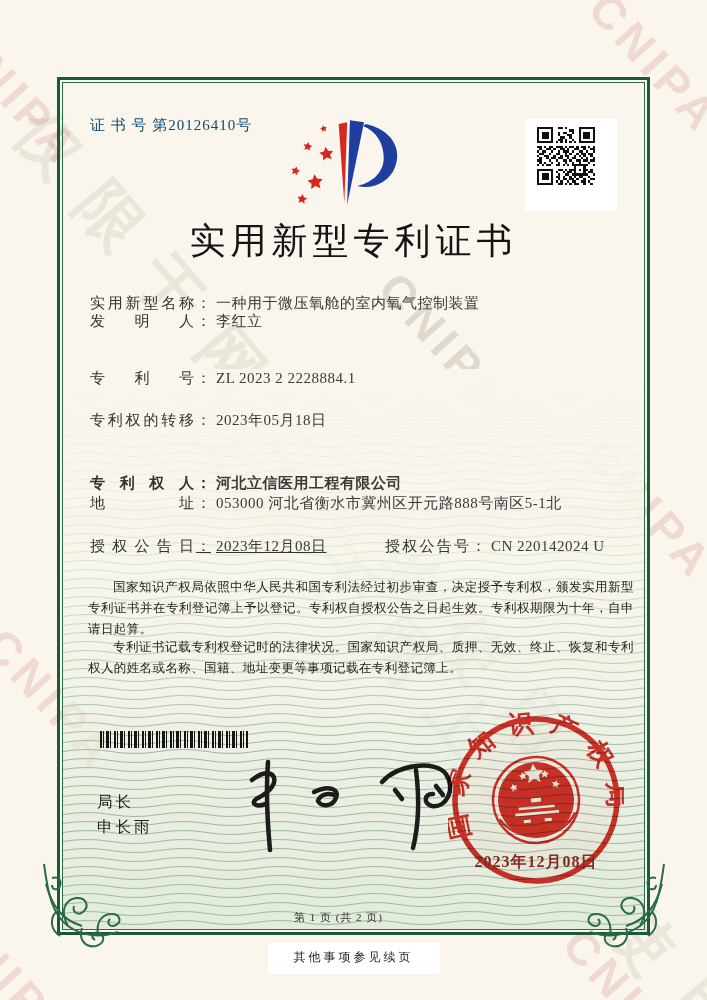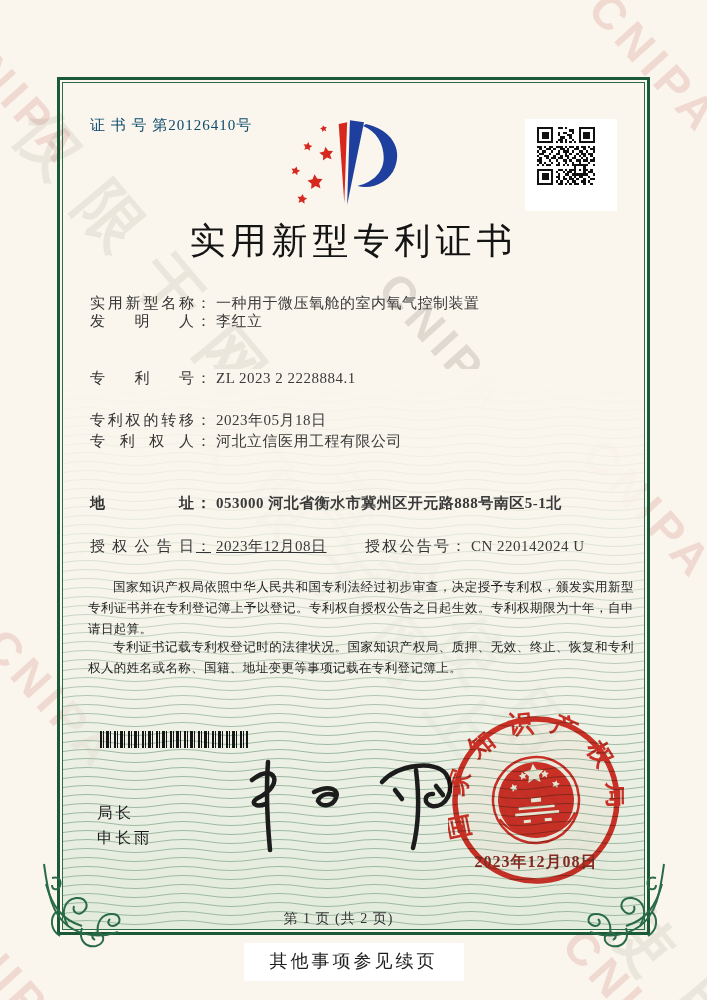--- a/index.html
+++ b/index.html
@@ -20,29 +20,29 @@
   .guilloche{position:absolute;left:3px;right:3px;bottom:3px;height:560px;overflow:hidden;}
   .guillo-fade{position:absolute;inset:0;background:linear-gradient(to bottom,#faf6ed 0%,rgba(250,246,237,0.78) 28%,rgba(250,246,237,0) 68%);}
   
   .cert-no{left:90px;top:116px;font-size:15px;letter-spacing:1px;color:#0c4a6e;z-index:3;}
   .title{left:57px;top:217px;width:593px;text-align:center;font-size:36px;font-weight:normal;letter-spacing:5px;color:#141414;z-index:3;}
   .row{position:absolute;left:90px;font-size:15px;color:#333;white-space:nowrap;z-index:3;}
   .row .lbl{display:inline-block;width:104px;text-align:justify;text-align-last:justify;}
   .row .colon{margin:0 5px 0 2px;}
   .row .val{color:#3a3a3a;letter-spacing:0.5px;}
   .grant2{position:absolute;left:275px;top:0;}
-  .grant2 .lbl{width:84px;}
+  .grant2 .lbl{width:84px;margin-left:20px;}
   .para{position:absolute;left:88px;width:546px;font-size:12.5px;line-height:21px;text-align:justify;text-indent:2em;color:#1f1f1f;letter-spacing:0.4px;z-index:3;}
   .barcode{position:absolute;left:100px;top:731px;width:148px;height:17px;z-index:3;
     background:repeating-linear-gradient(90deg,#151515 0 2px,transparent 2px 3px,#151515 3px 4px,transparent 4px 6px,#151515 6px 9px,transparent 9px 10px,#151515 10px 11px,transparent 11px 14px);}
-  .officer{position:absolute;left:97px;font-family:"Liberation Sans","DejaVu Sans",sans-serif;font-size:15.5px;letter-spacing:3px;color:#1a1a1a;z-index:4;margin-top:11px;}
+  .officer{position:absolute;left:97px;font-family:"Liberation Sans","DejaVu Sans",sans-serif;font-size:15.5px;letter-spacing:3px;color:#1a1a1a;z-index:4;}
   .signature{position:absolute;left:240px;top:746px;z-index:4;}
   .seal{position:absolute;left:448px;top:712px;z-index:5;mix-blend-mode:multiply;opacity:0.95;}
-  .page-info{position:absolute;left:57px;top:910px;width:563px;text-align:center;font-size:14px;color:#333;letter-spacing:1px;z-index:3;}
-  .continuation{position:absolute;left:50%;top:943px;transform:translateX(-50%);background:#ffffff;padding:6px 26px 8px;font-size:18px;letter-spacing:3px;color:#1e1e1e;border-radius:2px;z-index:3;}
+  .page-info{position:absolute;left:57px;top:910px;width:563px;text-align:center;font-size:11px;color:#333;letter-spacing:1px;z-index:3;}
+  .continuation{position:absolute;left:50%;top:943px;transform:translateX(-50%);background:#ffffff;padding:6px 26px 8px;font-size:12px;letter-spacing:3px;color:#1e1e1e;border-radius:2px;z-index:3;}
   .qr-box{position:absolute;left:525px;top:119px;width:92px;height:92px;background:#ffffff;z-index:3;}
   .qr-box svg{position:absolute;left:12px;top:8px;}
   .logo{position:absolute;left:288px;top:117px;z-index:3;}
   .corner{position:absolute;z-index:4;}
 </style>
 </head>
 <body>
 
 <div class="wm wm-en" style="left:-22px;top:14px;">CNIPA</div>
 <div class="wm wm-en" style="left:618px;top:-18px;">CNIPA</div>
@@ -164,24 +164,24 @@
 </div>
 <div class="row" style="top:312px;">
   <span class="lbl">发明人</span><span class="colon">：</span><span class="val">李红立</span>
 </div>
 <div class="row" style="top:369px;">
   <span class="lbl">专利号</span><span class="colon">：</span><span class="val">ZL 2023 2 2228884.1</span>
 </div>
 <div class="row" style="top:411px;">
   <span class="lbl">专利权的转移</span><span class="colon">：</span><span class="val">2023年05月18日</span>
 </div>
-<div class="row" style="top:432px;">
+<div class="row" style="top:474px;font-weight:bold;">
   <span class="lbl">专利权人</span><span class="colon">：</span><span class="val">河北立信医用工程有限公司</span>
 </div>
-<div class="row" style="top:494px;font-weight:bold;">
+<div class="row" style="top:494px;">
   <span class="lbl">地址</span><span class="colon">：</span><span class="val">053000 河北省衡水市冀州区开元路888号南区5-1北</span>
 </div>
 <div class="row" style="top:537px;text-decoration:underline;">
   <span class="lbl">授权公告日</span><span class="colon">：</span><span class="val">2023年12月08日</span>
   <span class="grant2">
     <span class="lbl">授权公告号</span><span class="colon">：</span><span class="val">CN 220142024 U</span>
   </span>
 </div>
 
 <div class="para" style="top:577px;">国家知识产权局依照中华人民共和国专利法经过初步审查，决定授予专利权，颁发实用新型专利证书并在专利登记簿上予以登记。专利权自授权公告之日起生效。专利权期限为十年，自申请日起算。</div>

